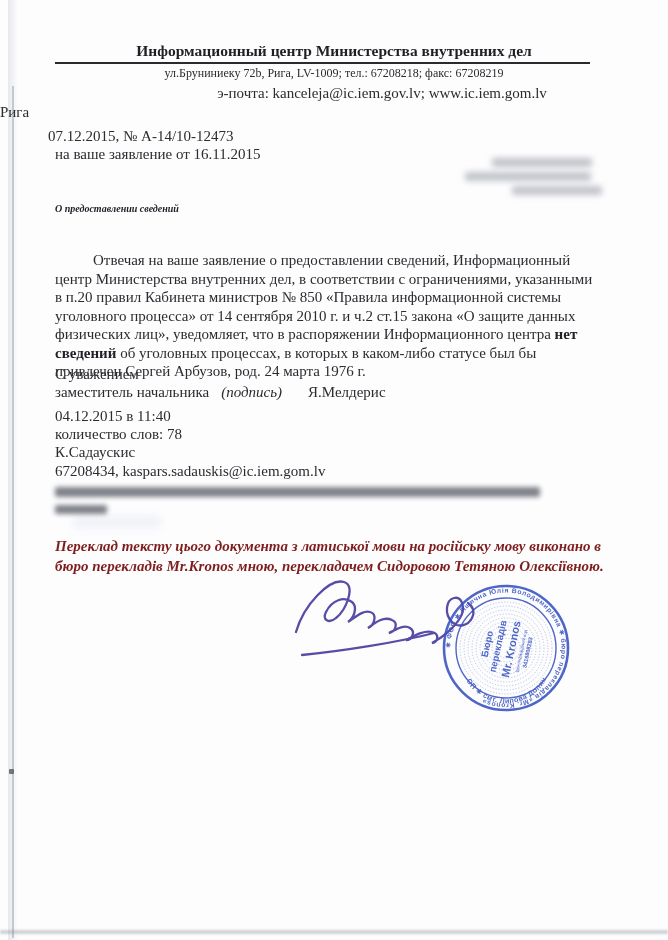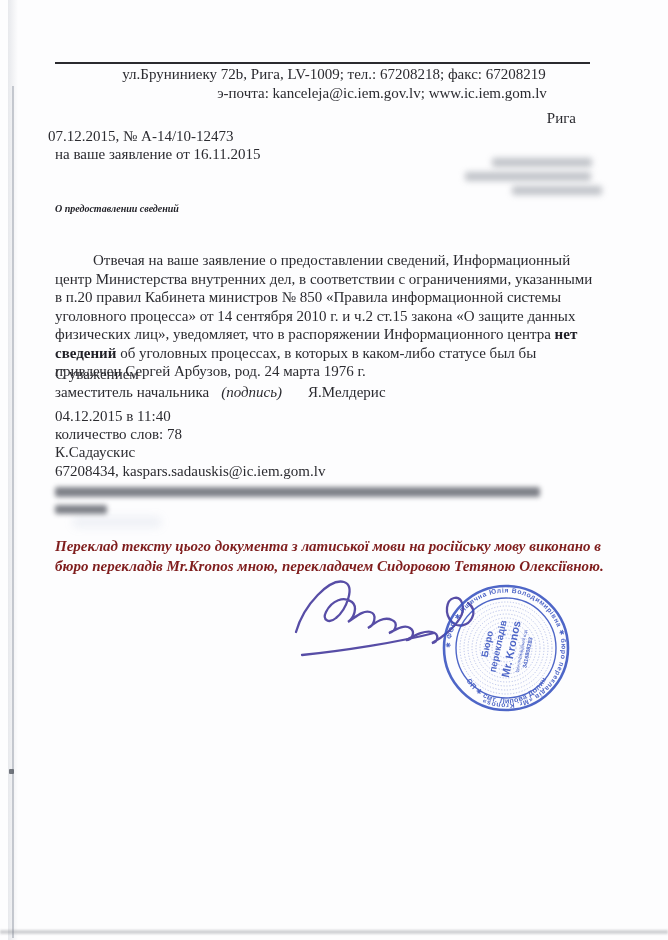--- a/index.html
+++ b/index.html
@@ -38,29 +38,29 @@
   .org-name{
     position:absolute;left:0;top:42px;width:668px;
     text-align:center;font-weight:bold;font-size:15.5px;color:#1f1f26;
   }
   .head-rule{
     position:absolute;left:55px;top:62px;width:535px;height:2px;
     background:#2a2a2f;
   }
   .addr-line{
     position:absolute;left:0;top:66px;width:668px;
-    text-align:center;font-size:15px;
+    text-align:center;font-size:12px;
   }
   .email-line{
     position:absolute;left:0;top:85px;width:668px;
     text-align:center;font-size:15px;padding-left:48px;
   }
   .city-line{
-    position:absolute;left:0;top:110px;width:576px;
-    text-align:right;font-size:15px;
+    position:absolute;left:0;top:104px;width:576px;
+    text-align:left;font-size:15px;
   }
 
   .ref-line1{position:absolute;left:48px;top:128px;font-size:15px;}
   .ref-line2{position:absolute;left:55px;top:146px;font-size:15px;text-align:right;}
 
   
   .redact{position:absolute;background:#8e939c;filter:blur(3px);opacity:.55;border-radius:2px;}
   .r1{left:492px;top:158px;width:100px;height:9px;}
   .r2{left:465px;top:172px;width:126px;height:9px;}
   .r3{left:512px;top:186px;width:90px;height:9px;}
@@ -100,20 +100,21 @@
 <body>
 
 <div class="page">
 
   <div class="edge-shade-left"></div>
   <div class="scan-line-left"></div>
   <div class="scan-tick"></div>
   <div class="edge-shade-bottom"></div>
   <div class="smudge"></div>
 
+  <div class="org-name">Информационный центр Министерства внутренних дел</div>
   <div class="head-rule"></div>
   <div class="addr-line">ул.Бруниниеку 72b, Рига, LV-1009; тел.: 67208218; факс: 67208219</div>
   <div class="email-line">э-почта: kanceleja@ic.iem.gov.lv; www.ic.iem.gom.lv</div>
   <div class="city-line">Рига</div>
 
   <div class="ref-line1">07.12.2015, № А-14/10-12473</div>
   <div class="ref-line2">на ваше заявление от 16.11.2015</div>
 
   <div>
     <div class="redact r1"></div>

